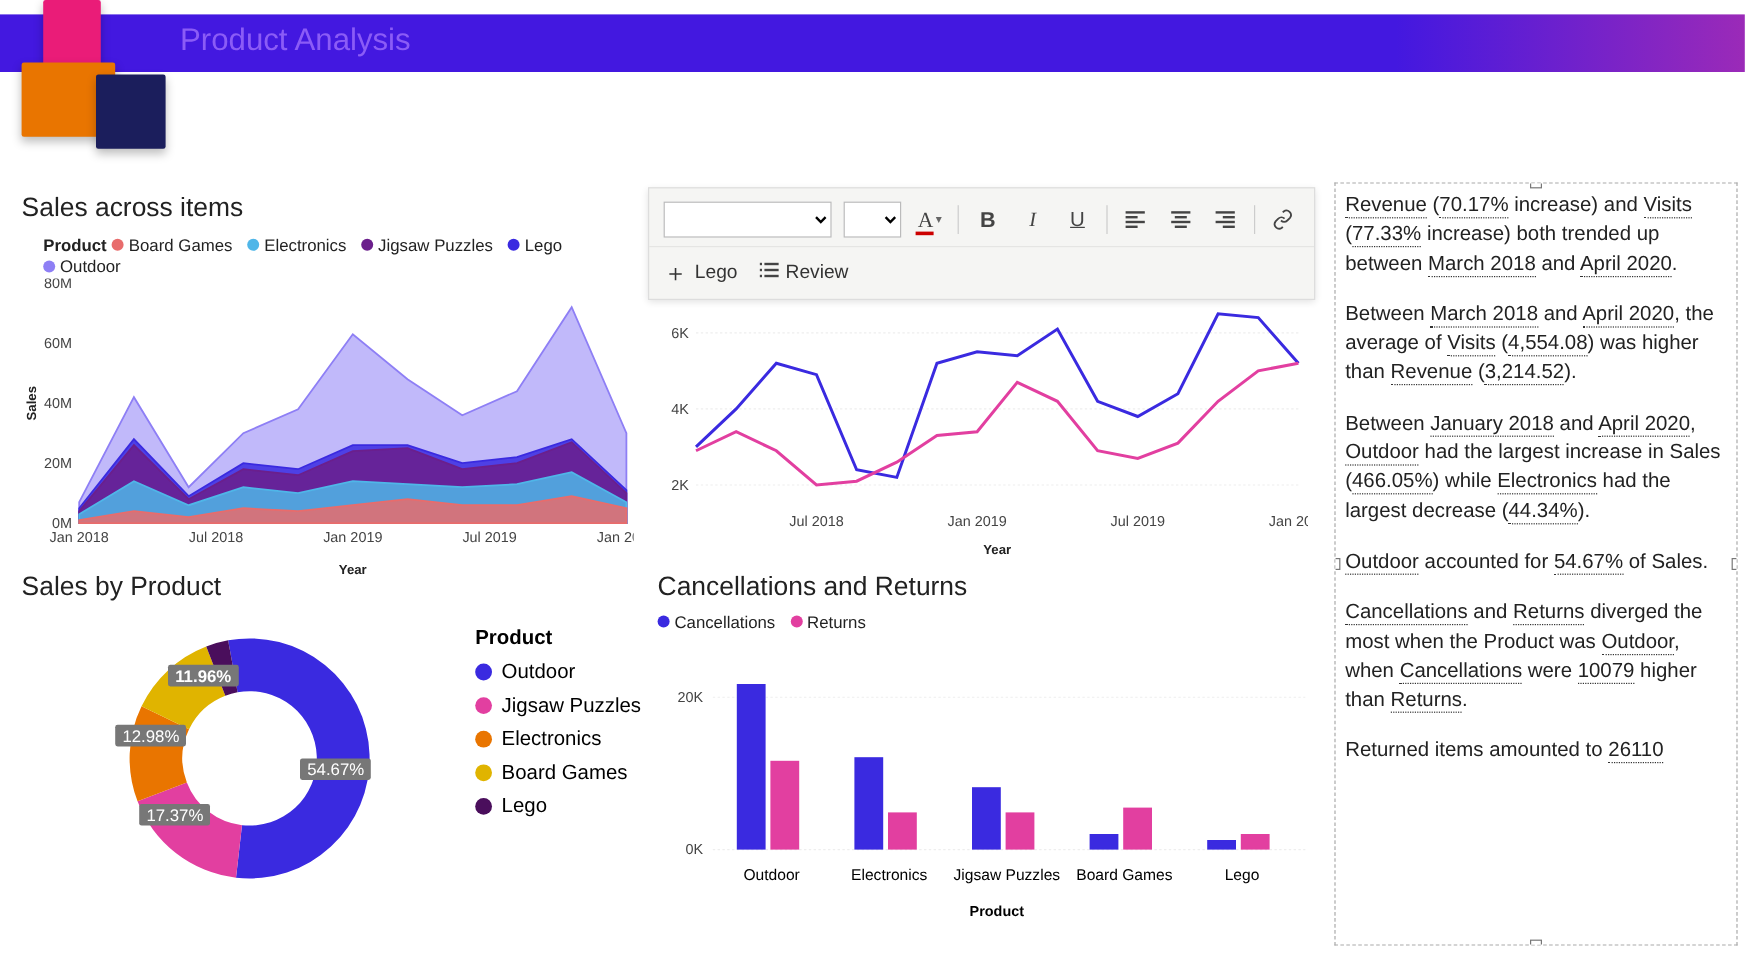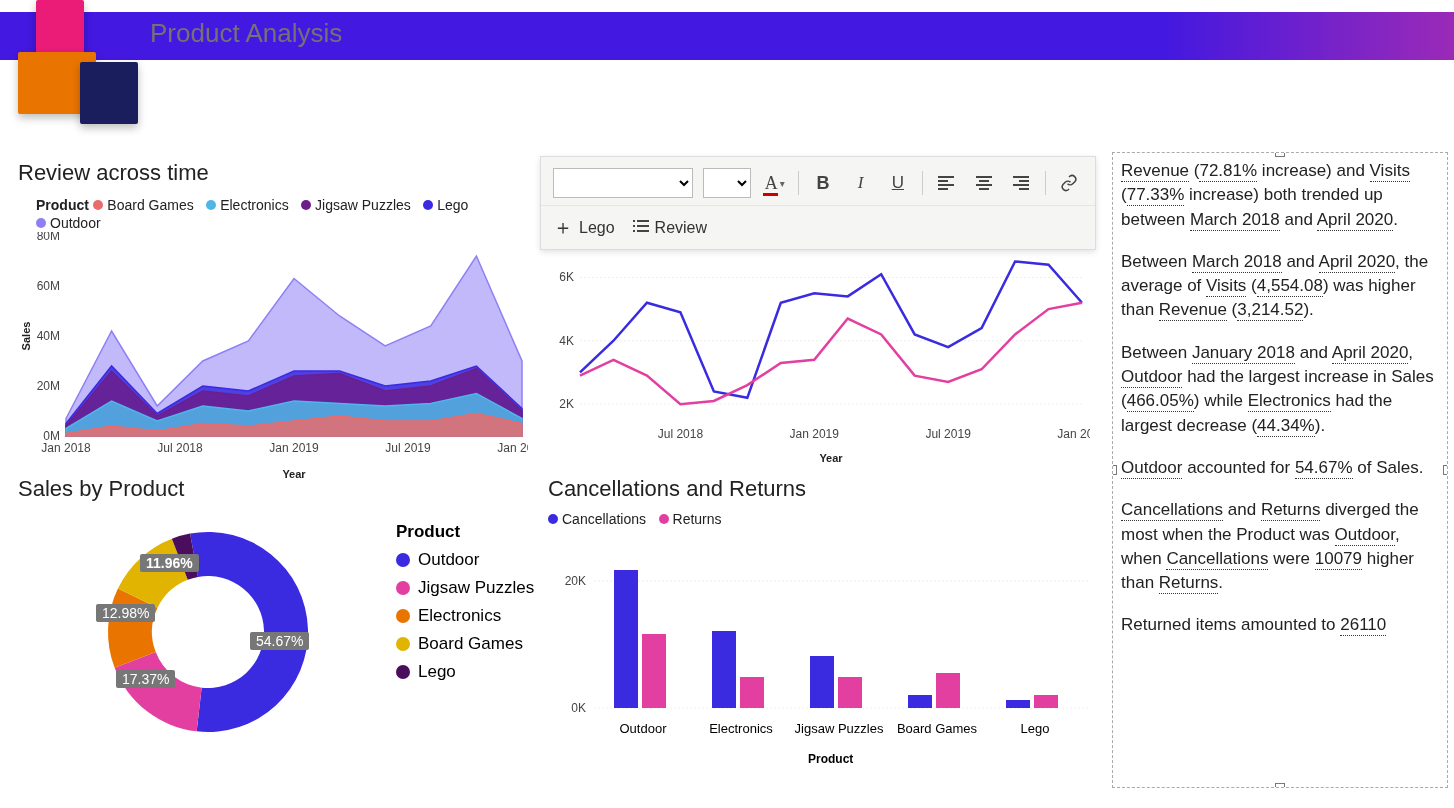--- a/index.html
+++ b/index.html
@@ -1,18 +1,18 @@
 <!DOCTYPE html>
 <html><head>
 <meta charset="utf-8">
 <style>
   * { box-sizing: border-box; margin: 0; padding: 0; }
   body { font-family: "Segoe UI", Arial, sans-serif; background: #fff; width: 1454px; height: 808px; overflow: hidden; }
   .header-bar { position: absolute; left: 0; top: 12px; width: 1454px; height: 48px; background: linear-gradient(90deg,#4318E0 0%,#4318E0 80%,#9B2AB8 100%); }
-  .header-title { position: absolute; left: 150px; top: 18px; color: #737373; font-size: 26px; font-weight: 400; }
+  .header-title { position: absolute; left: 150px; top: 18px; color: #8b5cf6; font-size: 26px; font-weight: 400; }
   .logo-block { position: absolute; left: 18px; top: 0; width: 120px; height: 130px; }
   .logo-block .sq { position: absolute; border-radius: 2px; box-shadow: 0 4px 8px rgba(0,0,0,0.25);}
   .sq1 { left: 18px; top: 0; width: 48px; height: 62px; background: #EA1C78; }
   .sq2 { left: 0; top: 52px; width: 78px; height: 62px; background: #E97500; }
   .sq3 { left: 62px; top: 62px; width: 58px; height: 62px; background: #1B1E5C; }
 
   .chart-title { font-size: 22px; color: #222; font-weight: 400; }
   .legend-label { font-size: 14px; font-weight: 700; color: #222; }
   .legend-item { font-size: 14px; color: #222; display: inline-flex; align-items:center; margin-right: 8px;}
   .dot { width: 10px; height: 10px; border-radius: 50%; display: inline-block; margin-right: 4px;}
@@ -144,21 +144,21 @@
             <rect x="0" y="12" width="2" height="2"></rect>
             <rect x="4" y="12" width="12" height="2"></rect>
           </svg>
       </span>
       <span>Review</span>
     </div>
   </div>
 </div>
 
 <div id="sales-time">
-  <div class="chart-title">Review across time</div>
+  <div class="chart-title">Sales across items</div>
   <div style="margin:10px 0 0 18px;">
     <span class="legend-label">Product</span>
     <span class="legend-item">
         <span class="dot" style="background:#E86C6C"></span>
         <span>Board Games</span>
       </span>
     <span class="legend-item">
         <span class="dot" style="background:#4FB6E8"></span>
         <span>Electronics</span>
       </span>
@@ -305,19 +305,19 @@
     <div style="position:absolute; left:260px; bottom:6px; font-size:12px; font-weight:700;">Product</div>
   </div>
 </div>
 
 <div id="narrative">
   <div class="corner-more">⋯</div>
   <div class="resize-handle rh-t"></div>
   <div class="resize-handle rh-b"></div>
   <div class="resize-handle rh-l"></div>
   <div class="resize-handle rh-r"></div>
-  <p><span class="ul">Revenue</span> (<span class="ul">72.81%</span> increase) and <span class="ul">Visits</span> (<span class="ul">77.33%</span> increase) both trended up between <span class="ul">March 2018</span> and <span class="ul">April 2020</span>.</p>
+  <p><span class="ul">Revenue</span> (<span class="ul">70.17%</span> increase) and <span class="ul">Visits</span> (<span class="ul">77.33%</span> increase) both trended up between <span class="ul">March 2018</span> and <span class="ul">April 2020</span>.</p>
   <p>Between <span class="ul">March 2018</span> and <span class="ul">April 2020</span>, the average of <span class="ul">Visits</span> (<span class="ul">4,554.08</span>) was higher than <span class="ul">Revenue</span> (<span class="ul">3,214.52</span>).</p>
   <p>Between <span class="ul">January 2018</span> and <span class="ul">April 2020</span>, <span class="ul">Outdoor</span> had the largest increase in Sales (<span class="ul">466.05%</span>) while <span class="ul">Electronics</span> had the largest decrease (<span class="ul">44.34%</span>).</p>
   <p><span class="ul">Outdoor</span> accounted for <span class="ul">54.67%</span> of Sales.</p>
   <p><span class="ul">Cancellations</span> and <span class="ul">Returns</span> diverged the most when the Product was <span class="ul">Outdoor</span>, when <span class="ul">Cancellations</span> were <span class="ul">10079</span> higher than <span class="ul">Returns</span>.</p>
   <p>Returned items amounted to <span class="ul">26110</span></p>
 </div>
 
 </body></html>

